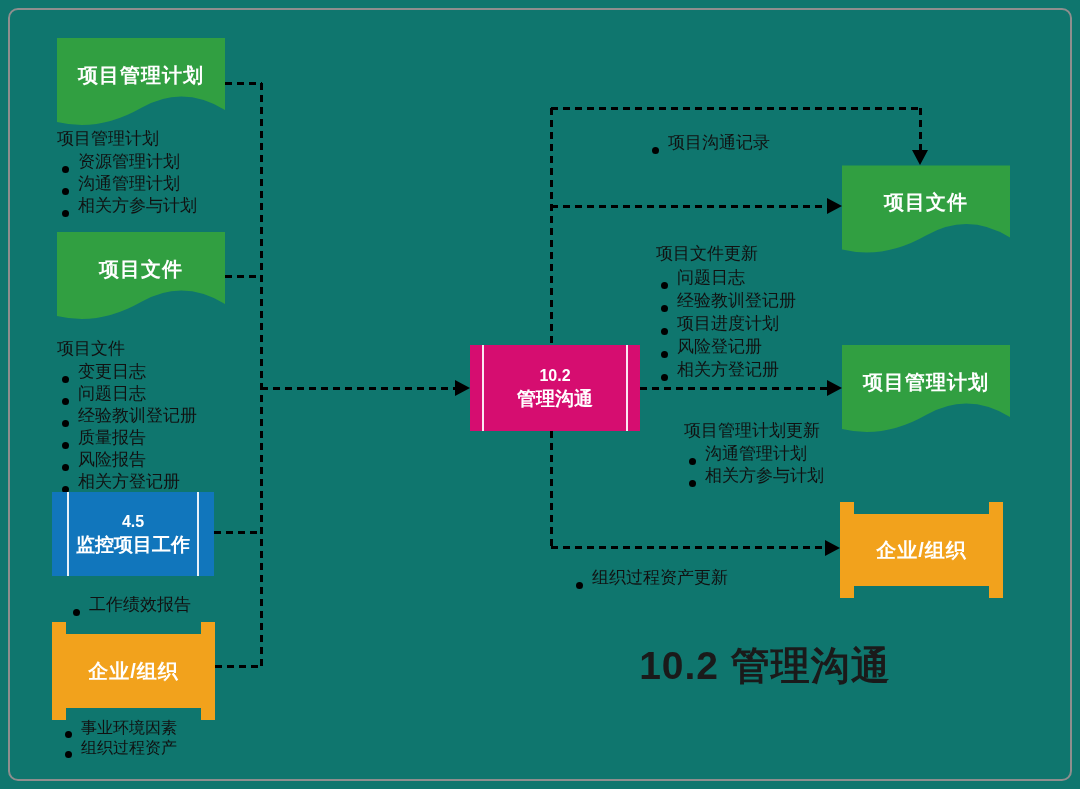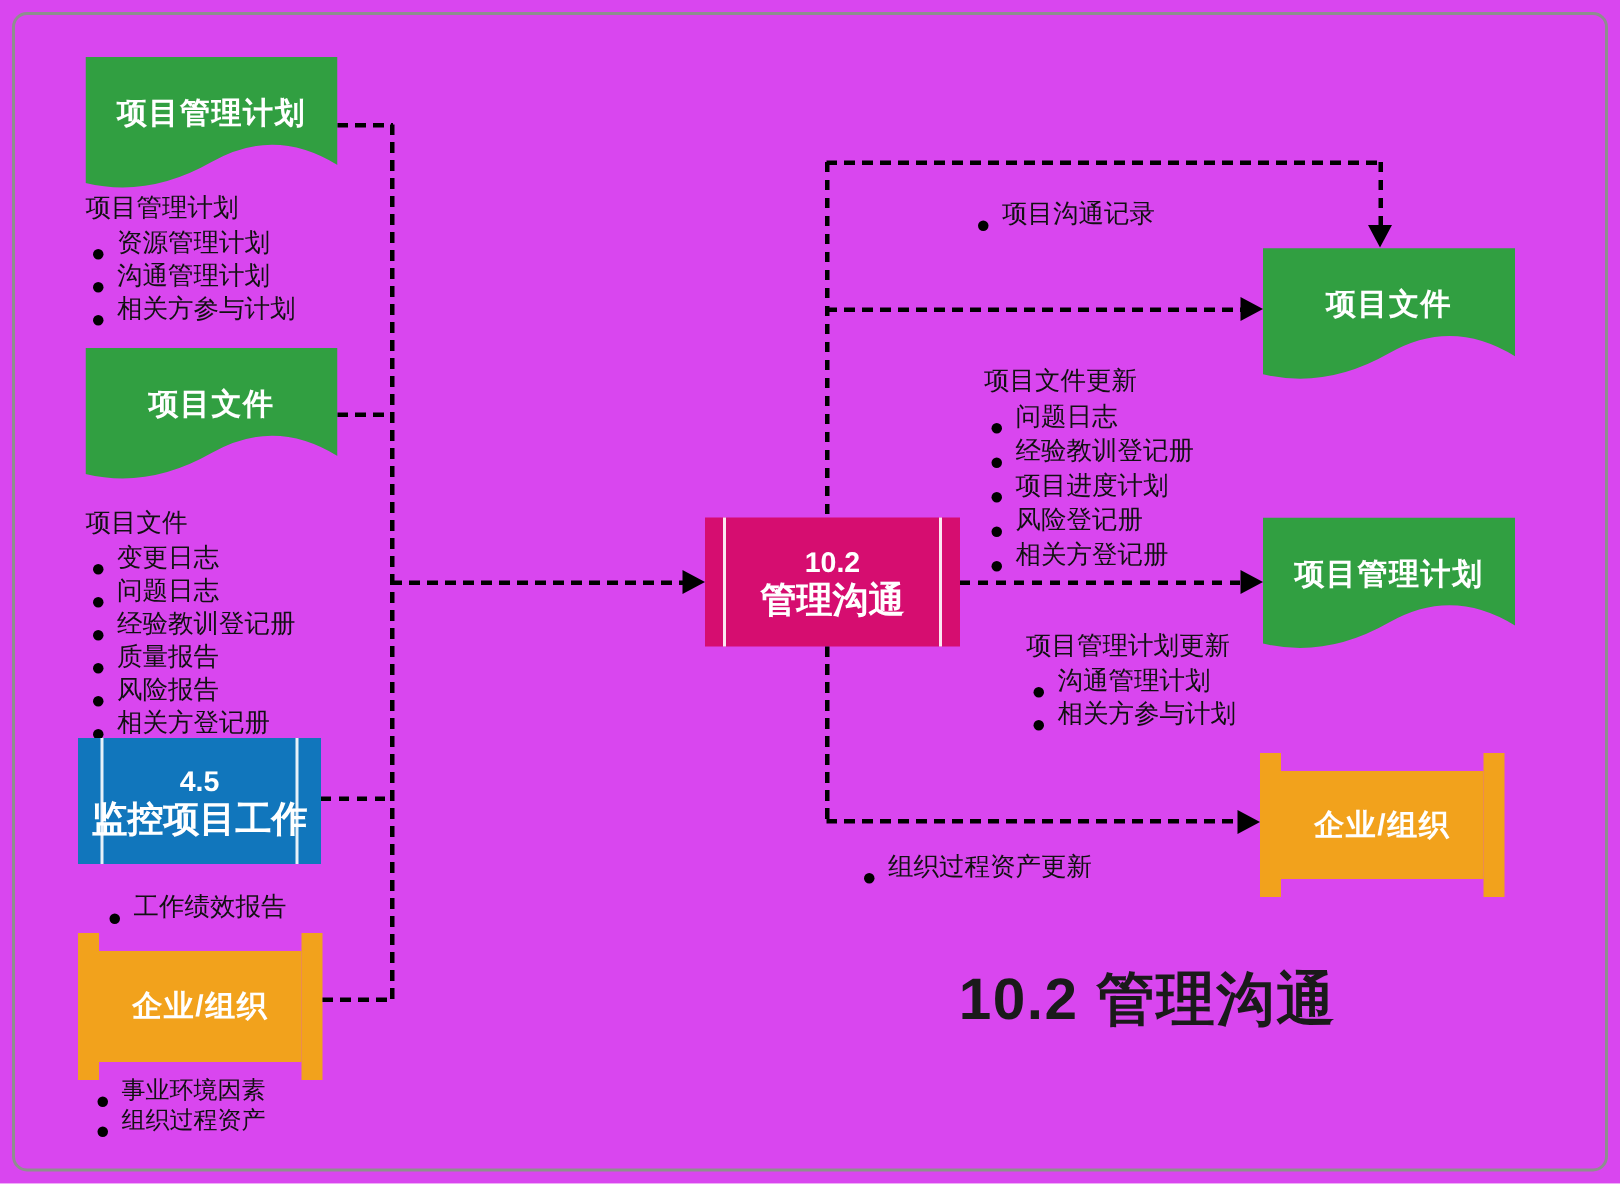--- a/index.html
+++ b/index.html
@@ -4,38 +4,38 @@
 <style>
   :root{
     --green:#319F41;
     --pink:#D60D70;
     --blue:#1176BC;
     --orange:#F2A21C;
     --ink:#111111;
   }
   html,body{margin:0;padding:0;background:#ffffff;}
   .canvas{
-    position:relative;width:1080px;height:789px;background:#d946ef;overflow:hidden;
+    position:relative;width:1080px;height:789px;background:#0f766e;overflow:hidden;
     font-family:"Liberation Sans","DejaVu Sans",sans-serif;color:var(--ink);
   }
   .frame{position:absolute;left:8px;top:8px;right:8px;bottom:8px;border:2px solid #8e8e8e;border-radius:10px;}
 
   
   .flag{position:absolute;}
   .flag svg{position:absolute;left:0;top:0;}
   .flag path{fill:var(--green);}
   .flag .flag-title{
     position:absolute;left:0;top:24px;width:100%;text-align:center;
     color:#ffffff;font-size:20px;font-weight:bold;letter-spacing:1px;
   }
 
   .procbox{position:absolute;color:#ffffff;text-align:center;}
   .procbox .stripe{position:absolute;top:0;bottom:0;width:2px;background:rgba(255,255,255,.9);}
-  .procbox .code{font-size:19px;font-weight:bold;}
-  .procbox .pname{font-size:24px;font-weight:bold;}
+  .procbox .code{font-size:16px;font-weight:bold;}
+  .procbox .pname{font-size:19px;font-weight:bold;font-family:Liberation Mono, monospace;}
   .pink-box{background:var(--pink);}
   .blue-box{background:var(--blue);}
   .procbox .inner{position:absolute;left:0;right:0;top:50%;transform:translateY(-50%);line-height:25px;}
 
   .ibeam{position:absolute;}
   .ibeam .bar{position:absolute;top:0;bottom:0;width:14px;background:var(--orange);}
   .ibeam .bar.left{left:0;}
   .ibeam .bar.right{right:0;}
   .ibeam .mid{position:absolute;left:14px;right:14px;top:12px;bottom:12px;background:var(--orange);}
   .ibeam .ibeam-title{

